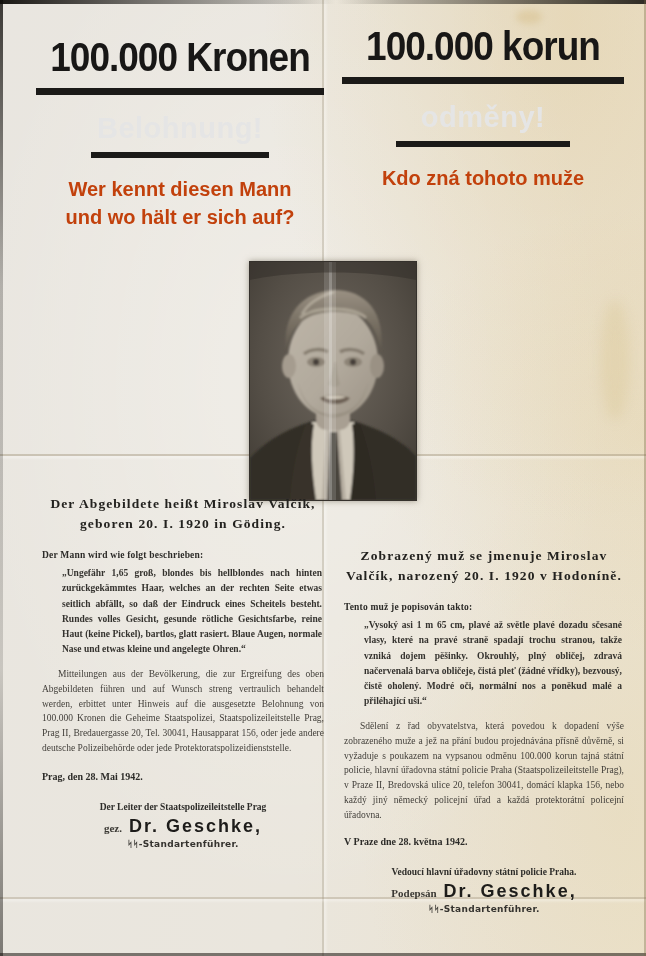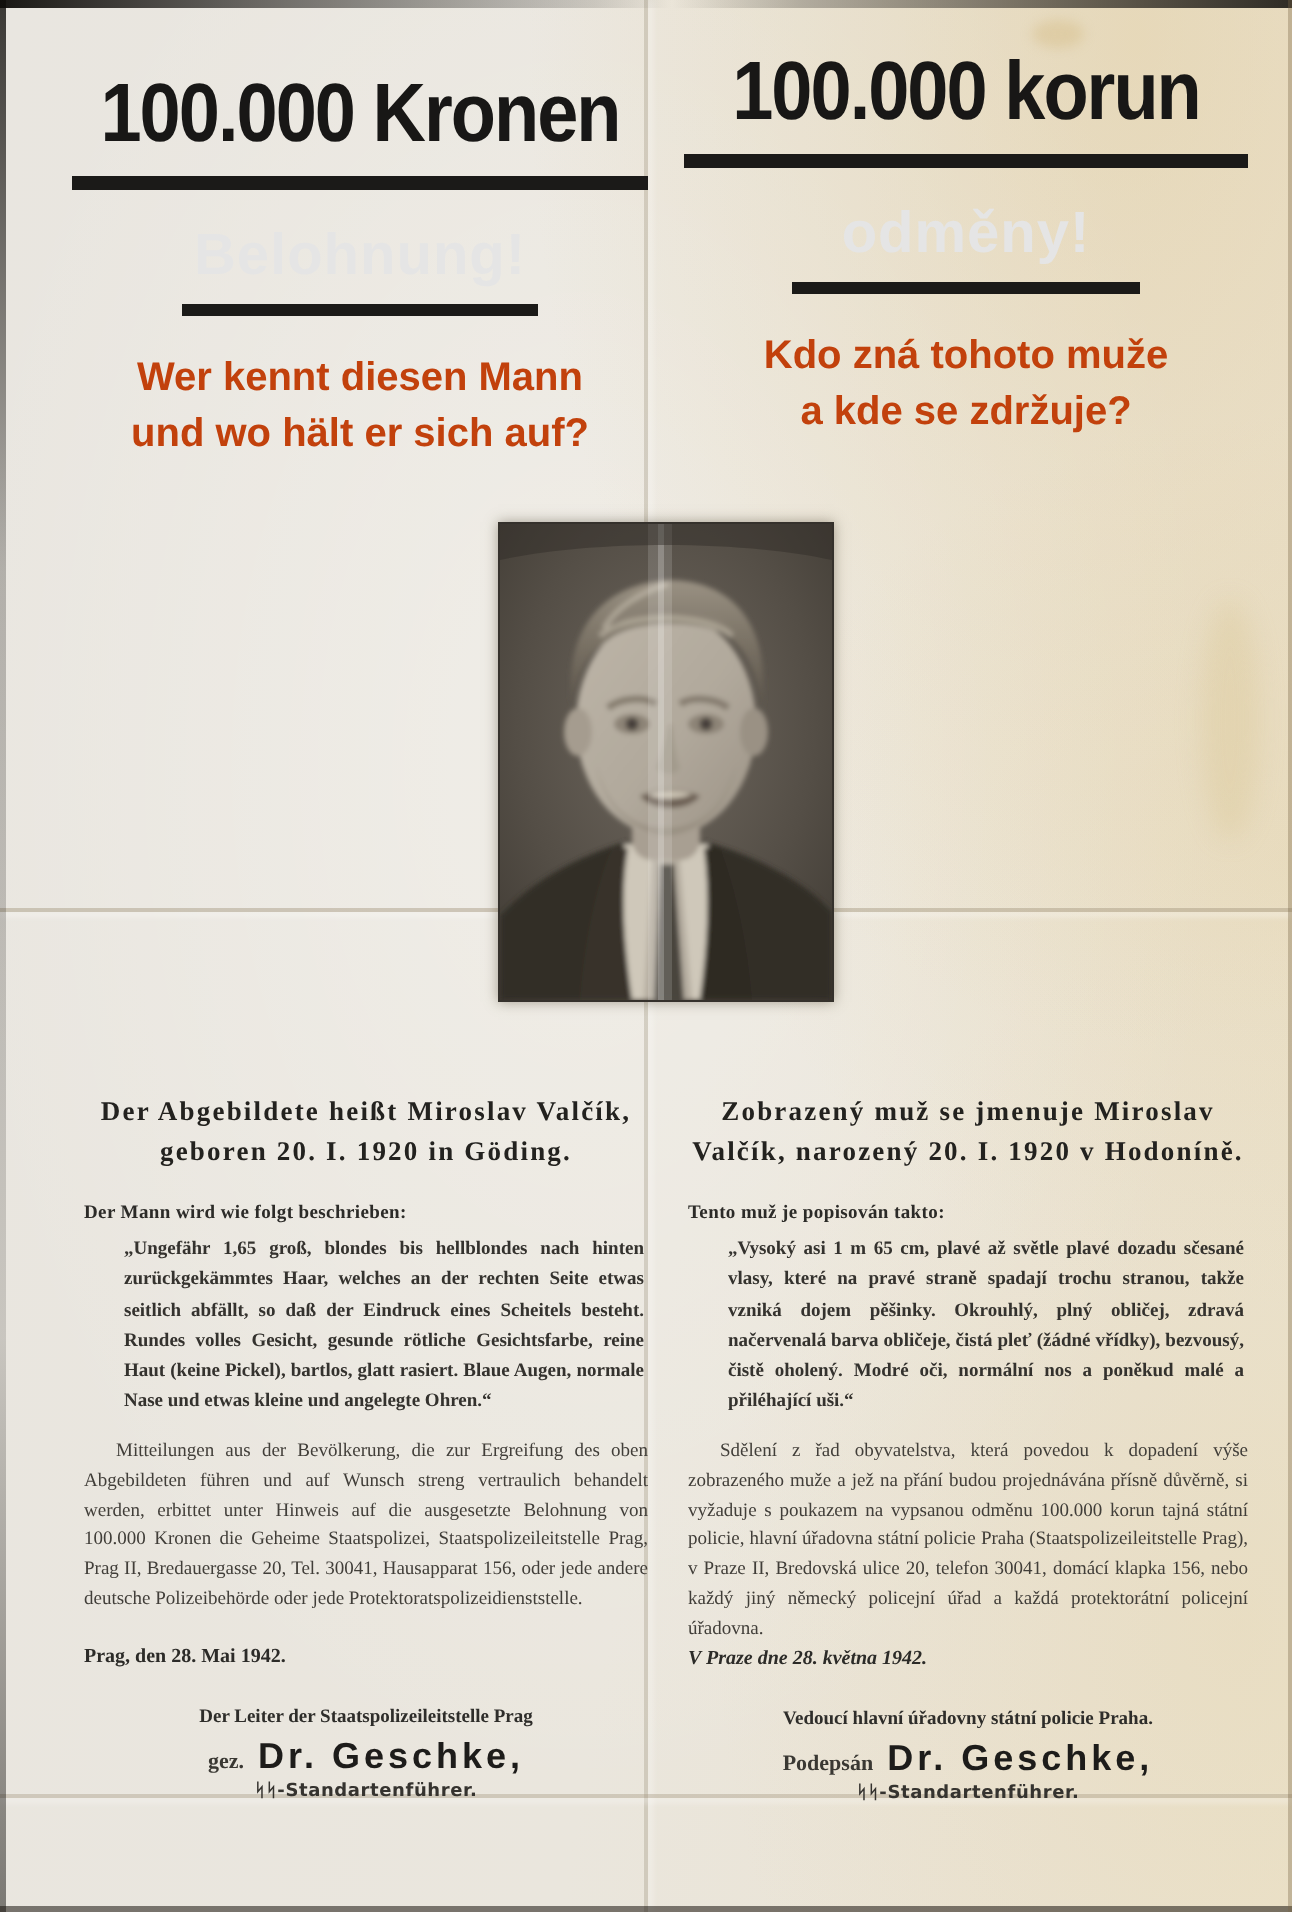--- a/index.html
+++ b/index.html
@@ -30,21 +30,21 @@
     background:rgba(150,138,115,.30);box-shadow:2px 0 3px rgba(255,255,255,.5);}
   .fold-h1{position:absolute;left:0;right:0;top:454px;height:2px;
     background:rgba(163,150,126,.45);box-shadow:0 2px 3px rgba(255,255,255,.55);}
   .fold-h2{position:absolute;left:0;right:0;top:897px;height:2px;
     background:rgba(168,156,132,.40);box-shadow:0 2px 3px rgba(255,255,255,.5);}
   .stain{position:absolute;border-radius:50%;pointer-events:none;}
 
   .col{position:absolute;text-align:center;}
   #de-top{left:36px;top:36px;width:288px;text-align:center;}
   #cs-top{left:342px;top:25px;width:282px;}
-  #de-bottom{left:42px;top:546px;width:282px;}
+  #de-bottom{left:42px;top:494px;width:282px;}
   #cs-bottom{left:344px;top:546px;width:280px;}
 
   .headline{
     font-family:"Liberation Sans", sans-serif;font-weight:700;
     font-size:37px;line-height:1.05;letter-spacing:-1px;color:#181716;
     transform:scaleY(1.12);transform-origin:top center;white-space:nowrap;
   }
   .headline-bar{margin-top:13px;height:7px;background:#1b1a18;}
   .reward{
     font-family:"Liberation Sans", sans-serif;font-weight:700;
@@ -78,21 +78,21 @@
   .sig-title{margin-top:20px;font-size:9.5px;font-weight:700;text-align:center;color:#2e2d2a;}
   .sig-name-row{margin-top:4px;text-align:center;white-space:nowrap;}
   .sig-prefix{font-size:11px;font-weight:700;color:#3a3833;margin-right:7px;}
   .sig-name{
     font-family:"Liberation Sans", sans-serif;font-weight:700;font-size:18px;
     letter-spacing:2px;color:#1d1c1a;
   }
   .sig-rank{margin-top:2px;font-family:"DejaVu Sans", sans-serif;font-size:9px;
     font-weight:700;text-align:center;color:#35332f;letter-spacing:.3px;}
   #cs-bottom .body-par{}
-  #cs-bottom .dateline{margin-top:2px;font-style:italic;}
+  #cs-bottom .dateline{margin-top:14px;}
 </style>
 </head>
 <body>
 
 <div class="paper"></div>
 <div class="fold-v"></div>
 <div class="fold-h1"></div>
 <div class="fold-h2"></div>
 <div class="edge-top"></div>
 <div class="edge-left"></div>
@@ -112,21 +112,20 @@
   </div>
 </div>
 
 <div class="col" id="cs-top">
   <div class="headline">100.000 korun</div>
   <div class="headline-bar"></div>
   <div class="reward">odměny!</div>
   <div class="reward-bar"></div>
   <div class="question">
     <div>Kdo zná tohoto muže</div>
-    <div>a kde se zdržuje?</div>
   </div>
 </div>
 
 <div class="photo">
   <svg viewBox="0 0 166 238" preserveAspectRatio="none">
     <defs>
       <radialGradient id="pbg" cx="50%" cy="42%" r="75%">
         <stop offset="0%" stop-color="#6e675e"></stop>
         <stop offset="60%" stop-color="#544e46"></stop>
         <stop offset="100%" stop-color="#3f3a33"></stop>

